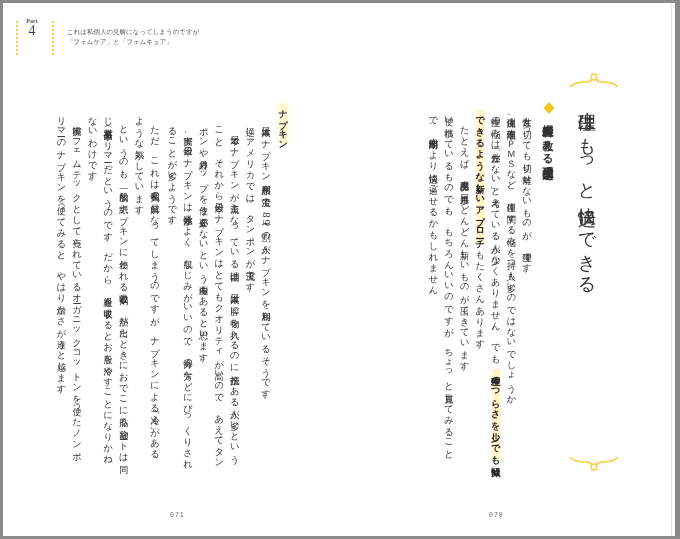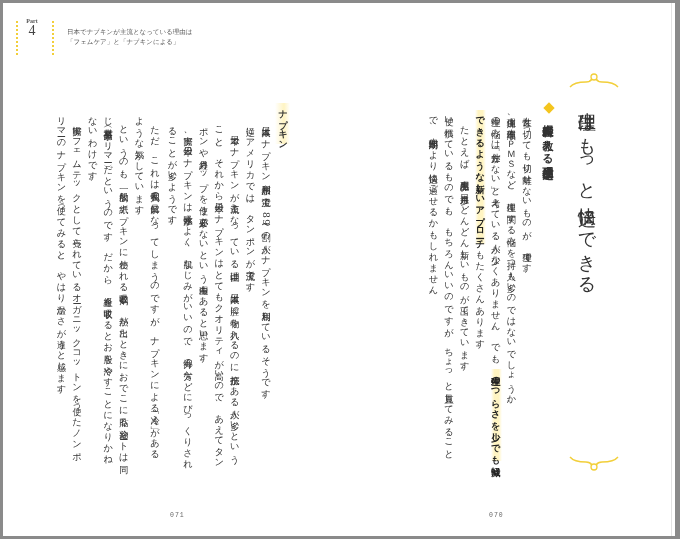--- a/index.html
+++ b/index.html
@@ -79,22 +79,22 @@
 
 <div class="spread">
 
   <div class="dotline" style="left:13px; top:18px;"></div>
   <div class="part-label">
     <span class="part-word">Part</span>
     <span class="part-num">4</span>
   </div>
   <div class="dotline" style="left:49px; top:18px;"></div>
   <div class="running-head">
-    <div>日本でナプキンが主流となっている理由は</div>
-    <div>「フェムケア」と「ナプキンによる」</div>
+    <div>これは私個人の見解になってしまうのですが</div>
+    <div>「フェムケア」と「フェムキュア」</div>
   </div>
 
   <svg class="ornament" style="left:565px; top:66px;" width="52" height="22" viewBox="0 0 52 22">
     <path d="M2 18 Q6 13 18 13 Q22 13 24 10 M50 18 Q46 13 34 13 Q30 13 28 10" fill="none" stroke="#f2cf3a" stroke-width="1.4"></path>
     <circle cx="26" cy="8" r="3" fill="none" stroke="#f2cf3a" stroke-width="1.3"></circle>
   </svg>
   <div class="title">生理はもっと快適にできる</div>
 
   <div class="diamond"></div>
   <div class="subhead">産婦人科医の教える生理用品選び</div>

